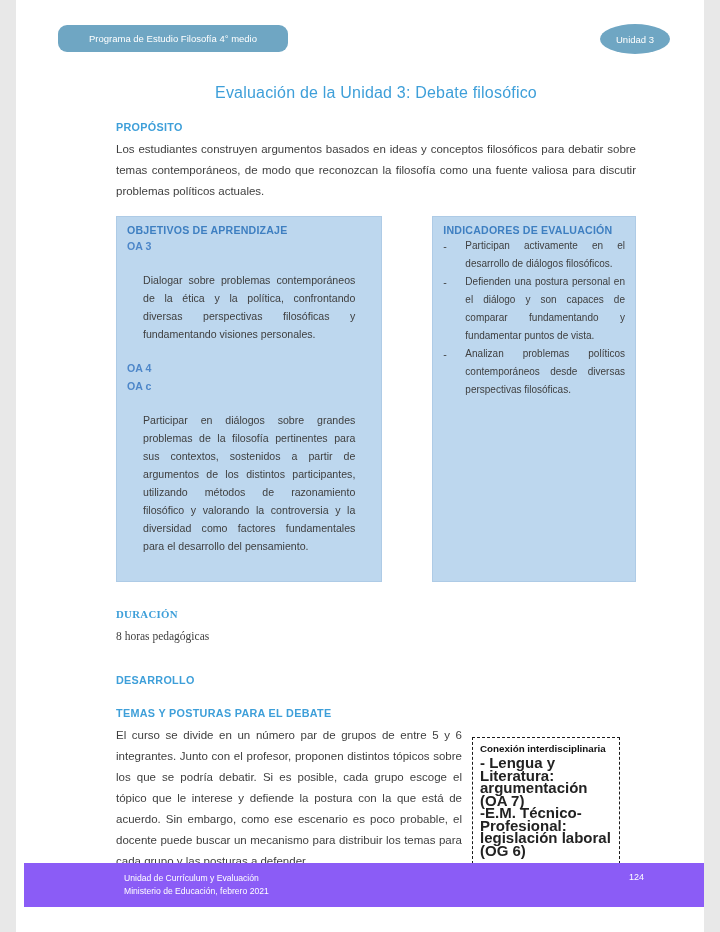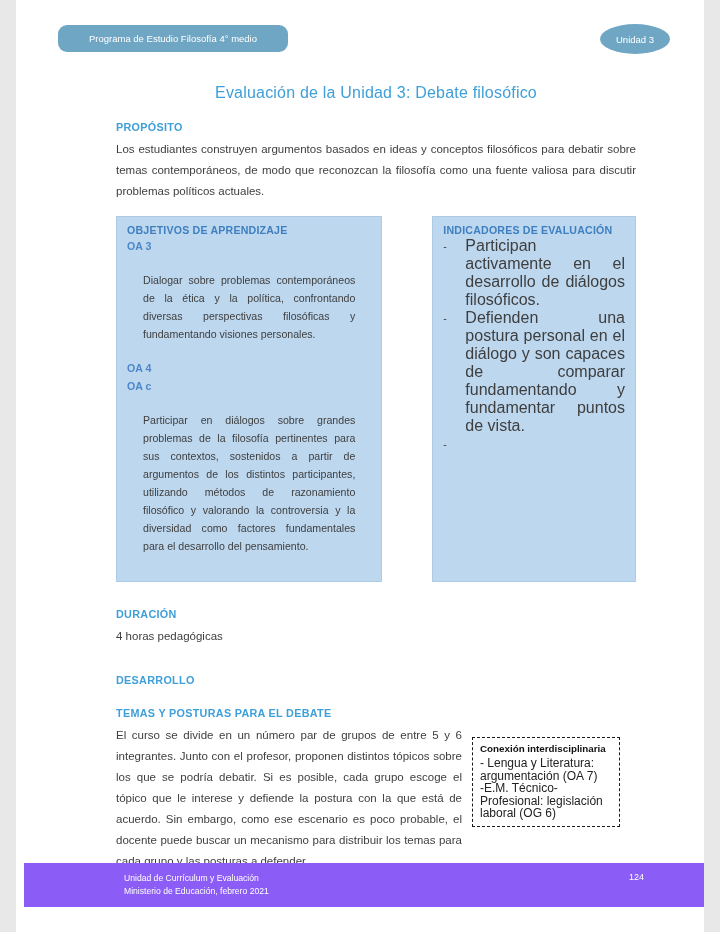--- a/index.html
+++ b/index.html
@@ -64,35 +64,35 @@
   .oa-label {
     color:#4e87c9; font-size:10.6px; font-weight:bold;
     margin:0; line-height:18px;
   }
   .box-par {
     font-size:10.6px; line-height:18px; text-align:justify;
     margin:16px; color:#3e3e3e;
   }
   .ind-item { display:flex; }
   .ind-marker { width:22px; flex:0 0 22px; font-size:10.6px; line-height:18px; }
-  .ind-text { flex:1; font-size:16px; line-height:18px; text-align:justify; color:#3e3e3e; }
+  .ind-text { flex:1; font-size:10px; line-height:18px; text-align:justify; color:#3e3e3e; }
 
-  .sec-duracion  { margin-top:26px; }
+  .sec-duracion  { margin-top:26px;font-family:Liberation Serif, serif; }
   .sec-desarrollo{ margin-top:27px; }
   .sec-temas     { margin-top:21px; }
 
   
   .conexion {
     float:right; width:148px; box-sizing:border-box;
     border:1.5px dashed #1a1a1a;
     margin:12px 16px 6px 10px; padding:5px 7px 6px 7px;
     background:#ffffff;
   }
   .conexion-title { font-size:9.8px; font-weight:bold; color:#111; line-height:12px; margin-bottom:2px; }
-  .conexion-line  { font-size:12px; color:#222; line-height:12.5px; }
+  .conexion-line  { font-size:15px; color:#222; line-height:12.5px;font-weight:bold; }
 
   
   .footer {
     position:absolute; left:8px; top:863px; width:720px; height:44px;
     background:#8b5cf6; color:#ffffff;
   }
   .footer-lines { position:absolute; left:100px; top:9px; font-size:8.6px; line-height:13px; }
   .footer-page  { position:absolute; right:100px; top:9px; font-size:9px; }
 </style>
 </head>
@@ -132,28 +132,29 @@
         <div class="ind-item">
           <span class="ind-marker">-</span>
           <span class="ind-text">Participan activamente en el desarrollo de diálogos filosóficos.</span>
         </div>
         <div class="ind-item">
           <span class="ind-marker">-</span>
           <span class="ind-text">Defienden una postura personal en el diálogo y son capaces de comparar fundamentando y fundamentar puntos de vista.</span>
         </div>
         <div class="ind-item">
           <span class="ind-marker">-</span>
+          <span class="ind-text">Analizan problemas políticos contemporáneos desde diversas perspectivas filosóficas.</span>
         </div>
       </div>
 
     </div>
 
     <div class="sec-duracion">
       <h2 class="sec-heading">DURACIÓN</h2>
-      <p class="body-par">4 horas pedagógicas</p>
+      <p class="body-par">8 horas pedagógicas</p>
     </div>
 
     <div class="sec-desarrollo">
       <h2 class="sec-heading">DESARROLLO</h2>
     </div>
 
     <div class="sec-temas">
       <h2 class="sec-heading">TEMAS Y POSTURAS PARA EL DEBATE</h2>
       <div>
         <aside class="conexion">

